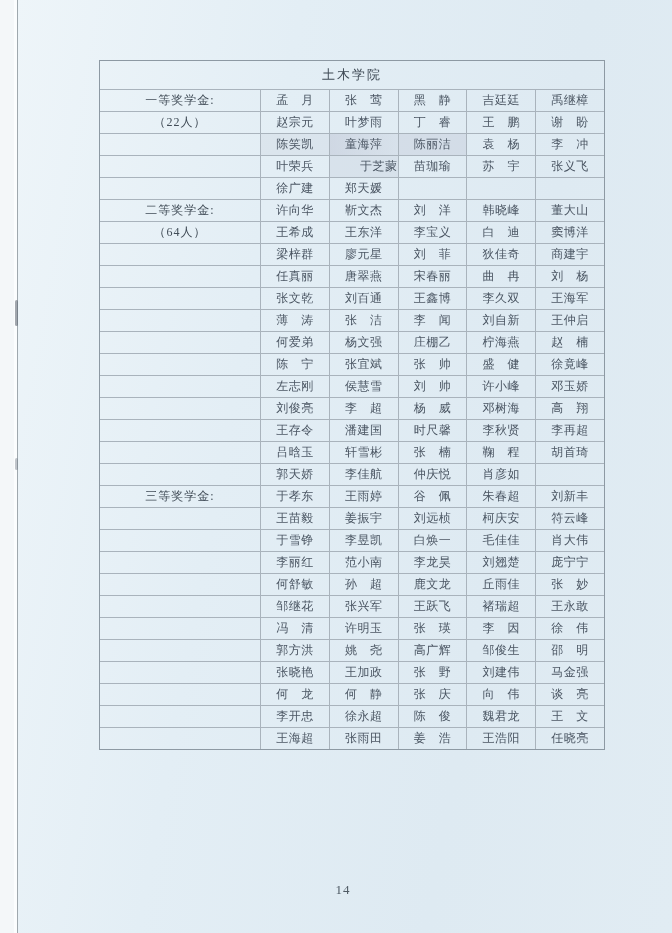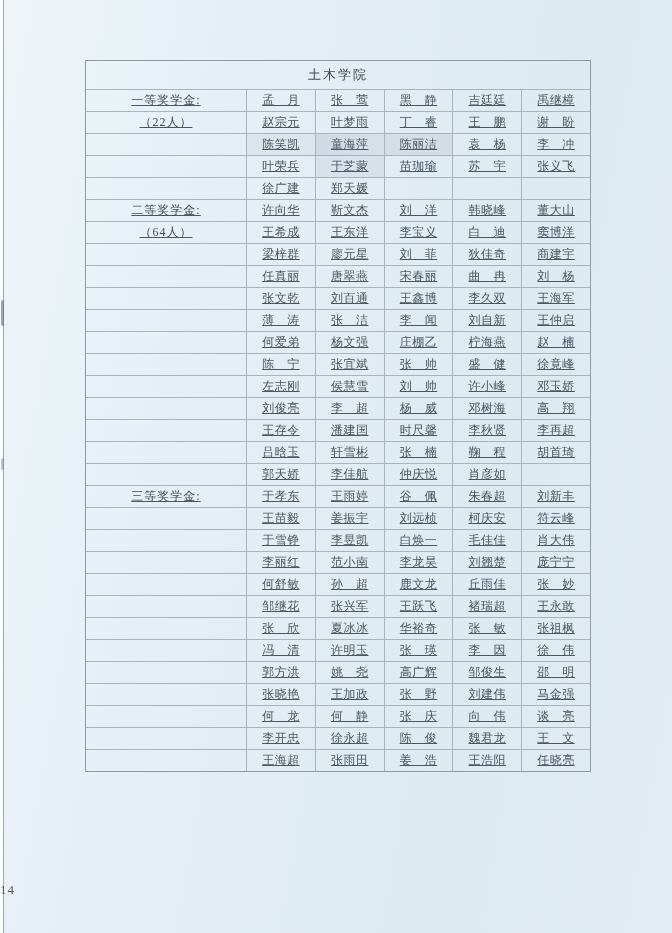--- a/index.html
+++ b/index.html
@@ -4,20 +4,21 @@
 <style>
   html,body{margin:0;padding:0;}
   body{
     width:672px;height:933px;position:relative;overflow:hidden;
     background:#f4f7f9;
     font-family:"Liberation Serif","DejaVu Serif",serif;
   }
   .scan-page{
     position:absolute;inset:0;
     background:linear-gradient(100deg,#eef5f9 0%,#e3eef5 35%,#deeaf2 70%,#e1ecf3 100%);
+    margin-left:14px;
   }
   .edge-left{
     position:absolute;left:0;top:0;width:3px;height:100%;
     background:#fbfdfe;border-right:1px solid #9fa8ae;
   }
   .edge-smudge{
     position:absolute;left:1px;top:300px;width:3px;height:26px;
     background:#5a626d;opacity:.55;border-radius:2px;filter:blur(.5px);
   }
   .edge-smudge2{
@@ -26,39 +27,39 @@
   }
   .tbl{
     position:absolute;left:85px;top:60px;width:506px;
     border:1px solid #8d99a3;box-sizing:border-box;
     color:#4b5663;
   }
   .hdr-row{
     height:28px;line-height:28px;text-align:center;
     font-size:13px;letter-spacing:2px;color:#3f4a55;
   }
-  .row{display:flex;height:22px;text-decoration:underline;}
+  .row{display:flex;height:22px;}
   .cell{
     box-sizing:border-box;height:22px;line-height:21px;
     border-top:1px solid #a9b3bc;
     text-align:center;font-size:12px;white-space:nowrap;overflow:hidden;
   }
   .label-cell{
     width:160px;flex:0 0 160px;color:#414c57;letter-spacing:1px;
   }
   .name-cell{
     flex:1 1 0;border-left:1px solid #a9b3bc;letter-spacing:.5px;
   }
   
   .s0-r2 .c0{background:rgba(184,189,205,.18);}
   .s0-r2 .c1{background:linear-gradient(90deg,rgba(181,186,204,.42),rgba(181,186,204,.22));}
   .s0-r2 .c2{background:rgba(181,186,204,.30);}
-  .s0-r3 .c1{background:rgba(181,186,204,.22);}
+  .s0-r3 .c1{background:rgba(181,186,204,.22);text-align:right;}
   .page-number{
-    position:absolute;left:0;right:0;top:882px;text-align:left;
+    position:absolute;left:0;right:0;top:882px;text-align:center;
     font-size:13px;color:#4f5a64;letter-spacing:1px;
   }
 </style>
 </head>
 <body>
 
 <div class="scan-page">
   <div class="edge-left"></div>
   <div class="edge-smudge"></div>
   <div class="edge-smudge2"></div>
@@ -251,28 +252,20 @@
         <div class="cell name-cell c4">张　妙</div>
       </div>
       <div class="row s2-r6">
         <div class="cell label-cell"></div>
         <div class="cell name-cell c0">邹继花</div>
         <div class="cell name-cell c1">张兴军</div>
         <div class="cell name-cell c2">王跃飞</div>
         <div class="cell name-cell c3">褚瑞超</div>
         <div class="cell name-cell c4">王永敢</div>
       </div>
-      <div class="row s2-r8">
-        <div class="cell label-cell"></div>
-        <div class="cell name-cell c0">张　欣</div>
-        <div class="cell name-cell c1">夏冰冰</div>
-        <div class="cell name-cell c2">华裕奇</div>
-        <div class="cell name-cell c3">张　敏</div>
-        <div class="cell name-cell c4">张祖枫</div>
-      </div>
       <div class="row s2-r9">
         <div class="cell label-cell"></div>
         <div class="cell name-cell c0">冯　清</div>
         <div class="cell name-cell c1">许明玉</div>
         <div class="cell name-cell c2">张　瑛</div>
         <div class="cell name-cell c3">李　因</div>
         <div class="cell name-cell c4">徐　伟</div>
       </div>
       <div class="row s2-r13">
         <div class="cell label-cell"></div>

